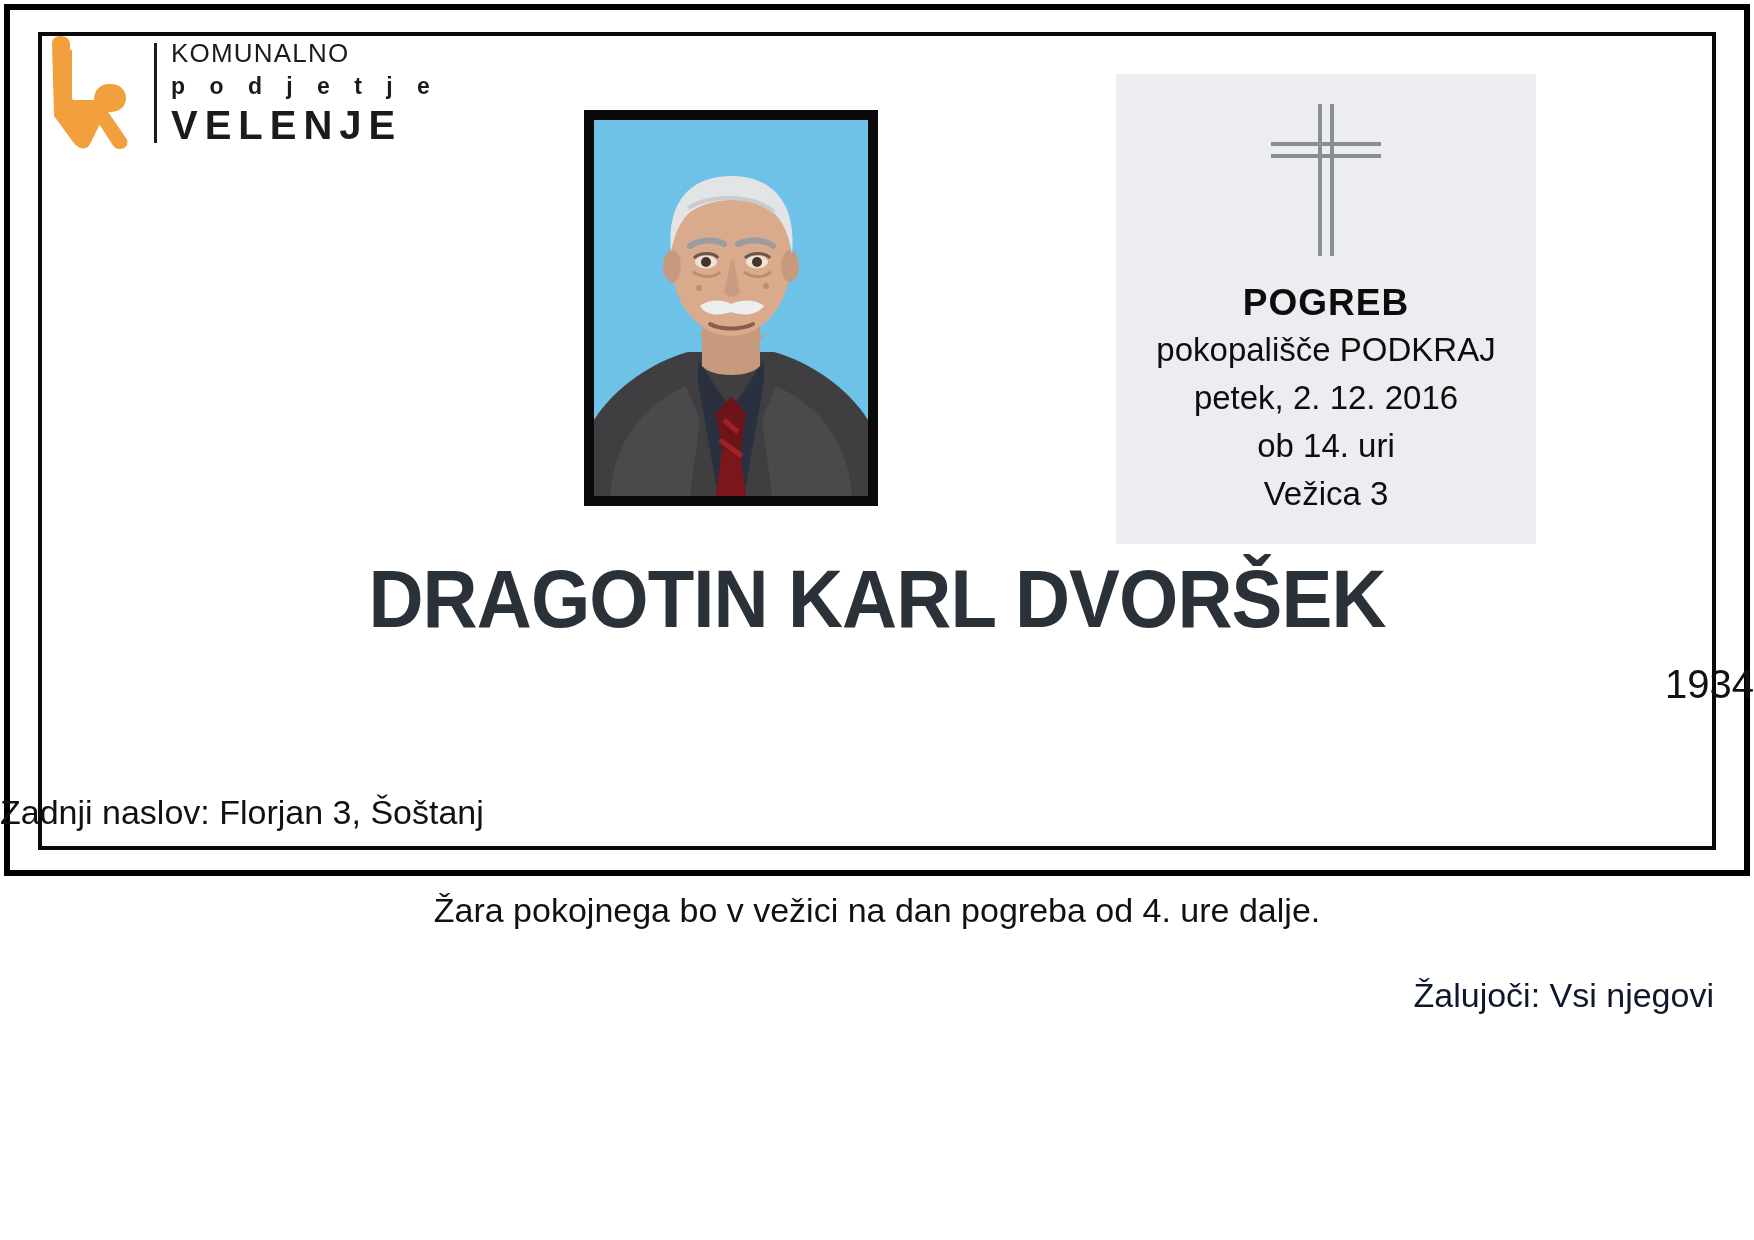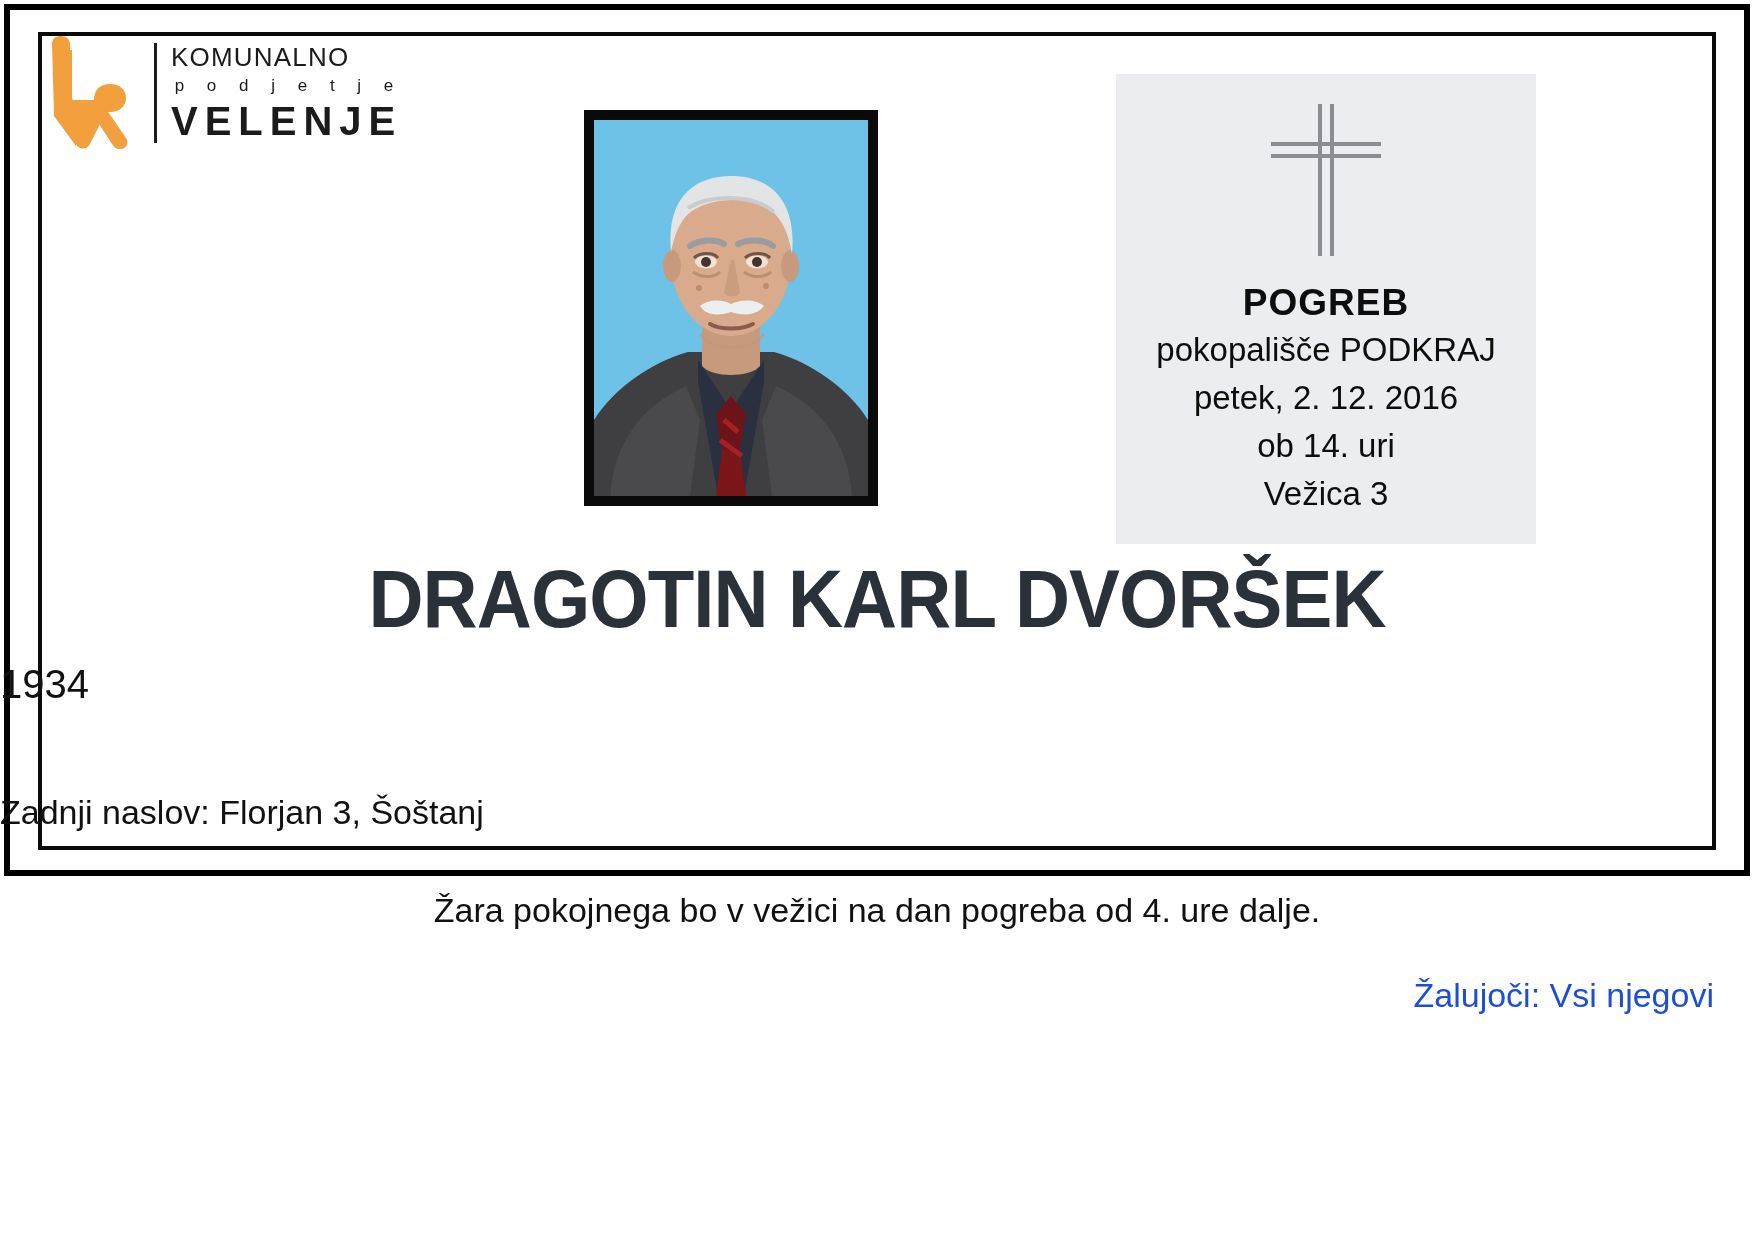--- a/index.html
+++ b/index.html
@@ -68,24 +68,24 @@
     justify-content: center;
     color: #1b1b1b;
   }
   .logo-line1 {
     font-size: 26px;
     letter-spacing: 1.2px;
     line-height: 1.15;
     font-weight: 400;
   }
   .logo-line2 {
-    font-size: 17px;
+    font-size: 23px;
     letter-spacing: 9px;
     line-height: 1.5;
-    font-weight: 400;
+    font-weight: 700;
     text-align: right;
   }
   .logo-line3 {
     font-size: 40px;
     letter-spacing: 7px;
     line-height: 1.1;
     font-weight: 700;
   }
 
   
@@ -154,21 +154,21 @@
     color: #2b3139;
     transform: scaleX(0.93);
     line-height: 1.05;
     white-space: nowrap;
   }
   .birth-year {
     position: absolute;
     left: 0;
     right: 0;
     top: 660px;
-    text-align: left;
+    text-align: right;
     font-size: 40px;
     color: #111111;
     line-height: 1.2;
   }
   .last-address {
     position: absolute;
     left: 0;
     right: 0;
     top: 792px;
     font-size: 34px;
@@ -184,21 +184,21 @@
     font-size: 34px;
     color: #111111;
     line-height: 1.2;
   }
   .mourners {
     position: absolute;
     right: 40px;
     top: 975px;
     text-align: right;
     font-size: 34px;
-    color: #1d4ed8;
+    color: #0f172a;
     line-height: 1.2;
   }
 </style>
 </head>
 <body>
 
 <div class="obituary-card">
 
   <div class="outer-frame"></div>
   <div class="inner-frame"></div>

